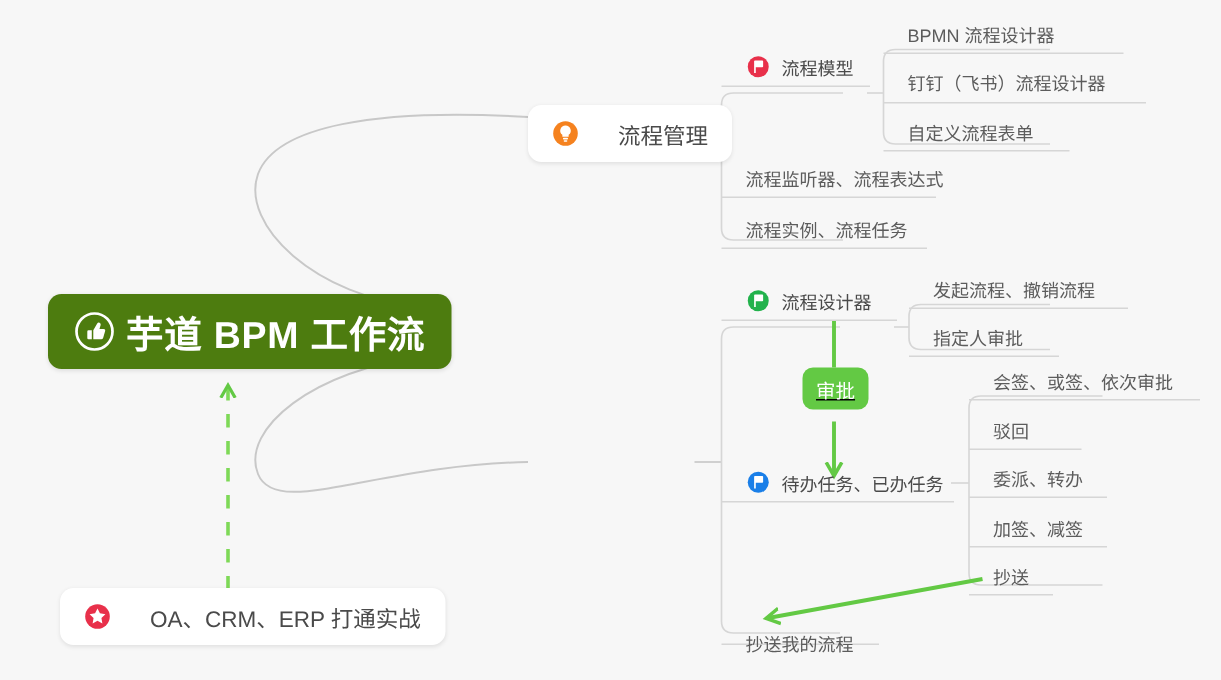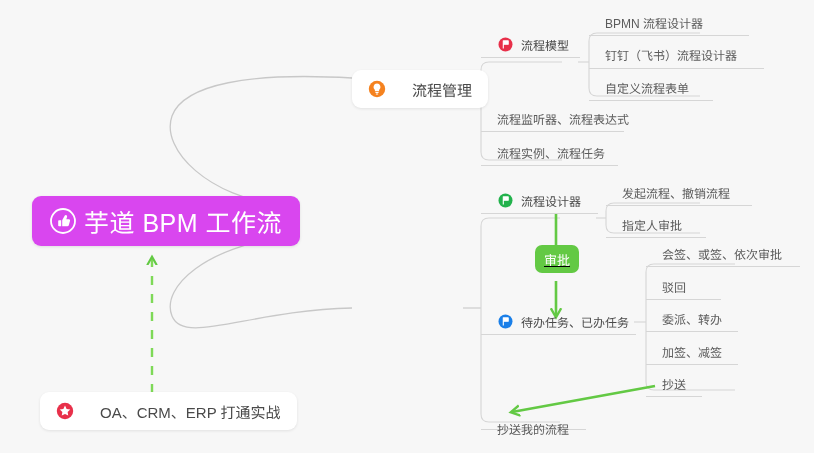--- a/index.html
+++ b/index.html
@@ -35,25 +35,26 @@
   .node {
     position: absolute;
     box-sizing: border-box;
     display: flex;
     align-items: center;
     white-space: nowrap;
   }
 
   
   .root-node {
-    background: #d946ef;
+    background: #4d7c0f;
     border-radius: 9px;
     padding: 0 18px;
     height: 50px;
     box-shadow: 0 1px 3px rgba(0,0,0,0.10);
+    font-weight: bold;
   }
   .root-node .node-label {
     color: #ffffff;
     font-size: 25px;
     letter-spacing: 0.5px;
   }
 
   
   .card-node {
     background: #ffffff;

